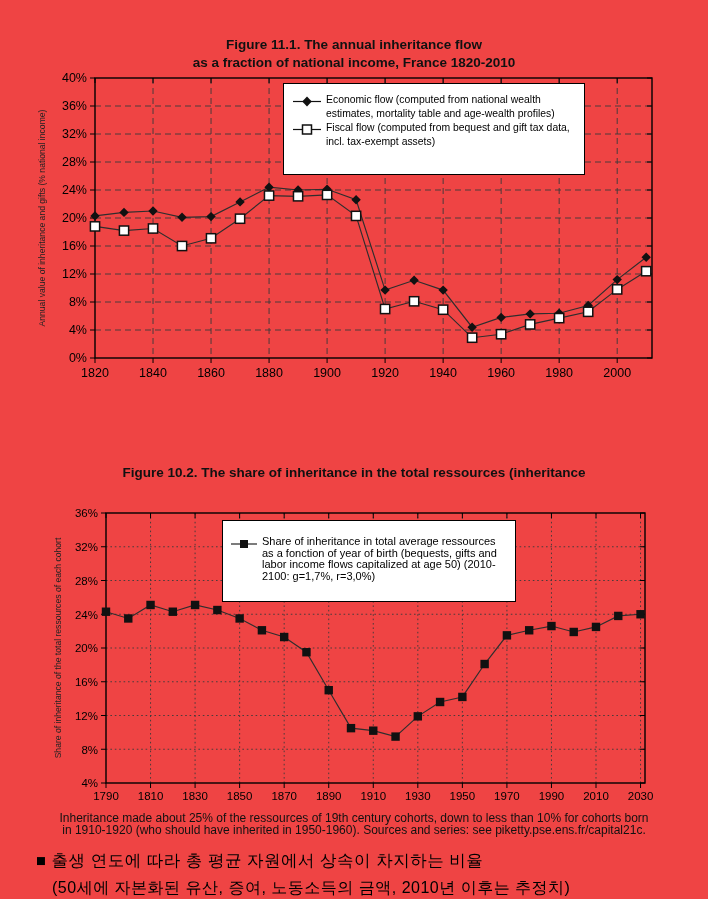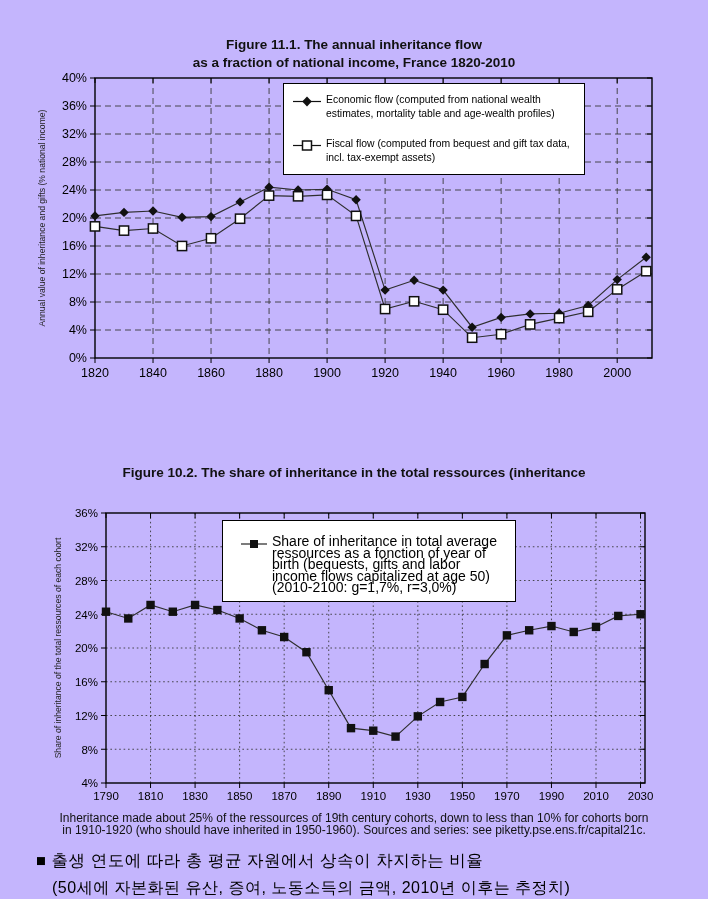--- a/index.html
+++ b/index.html
@@ -1,33 +1,33 @@
 <!DOCTYPE html>
 <html><head>
 <meta charset="utf-8">
 <style>
   html,body{margin:0;padding:0;background:#fff;}
-  .page{position:relative;width:708px;height:899px;background:#c4b5fd;overflow:hidden;
+  .page{position:relative;width:708px;height:899px;background:#ef4444;overflow:hidden;
         font-family:"Liberation Sans",sans-serif;color:#000;}
   .fig-title{position:absolute;left:0;width:708px;text-align:center;
              font-weight:bold;font-size:13.5px;line-height:17.5px;color:#111;}
   .chart-svg{position:absolute;left:0;}
   .ylabel{position:absolute;text-align:center;font-size:8.6px;color:#222;
           transform-origin:0 0;}
   .legend{position:absolute;background:#fff;border:1.6px solid #000;box-sizing:border-box;}
   .lentry{display:flex;align-items:flex-start;}
   .lmark{flex:0 0 auto;margin-top:3px;margin-right:5px;}
   .caption{position:absolute;left:54px;width:600px;text-align:center;color:#111;}
   #caption1{top:389px;font-size:8.7px;line-height:12.5px;}
   #caption2{top:812px;font-size:12px;line-height:12px;}
   .legend1{left:283px;top:83px;width:302px;height:92px;padding:9px 4px 14px 9px;
            font-size:10.4px;line-height:14px;}
-  .legend1 .lentry + .lentry{margin-top:16px;}
-  .legend2{left:222px;top:520px;width:294px;height:82px;padding:15px 6px 6px 18px;
-           font-size:14px;line-height:11.5px;}
+  .legend1 .lentry + .lentry{}
+  .legend2{left:222px;top:520px;width:294px;height:82px;padding:15px 6px 6px 8px;
+           font-size:11px;line-height:11.5px;}
   .footer-line{position:absolute;color:#000;font-size:16.5px;letter-spacing:0.5px;margin-top:16px;}
   #footer1{left:36px;top:834px;}
   #footer2{left:52px;top:862px;font-size:16px;}
 </style>
 </head>
 <body>
 
 <div class="page">
 
   <div class="fig-title" style="top:36px;">

